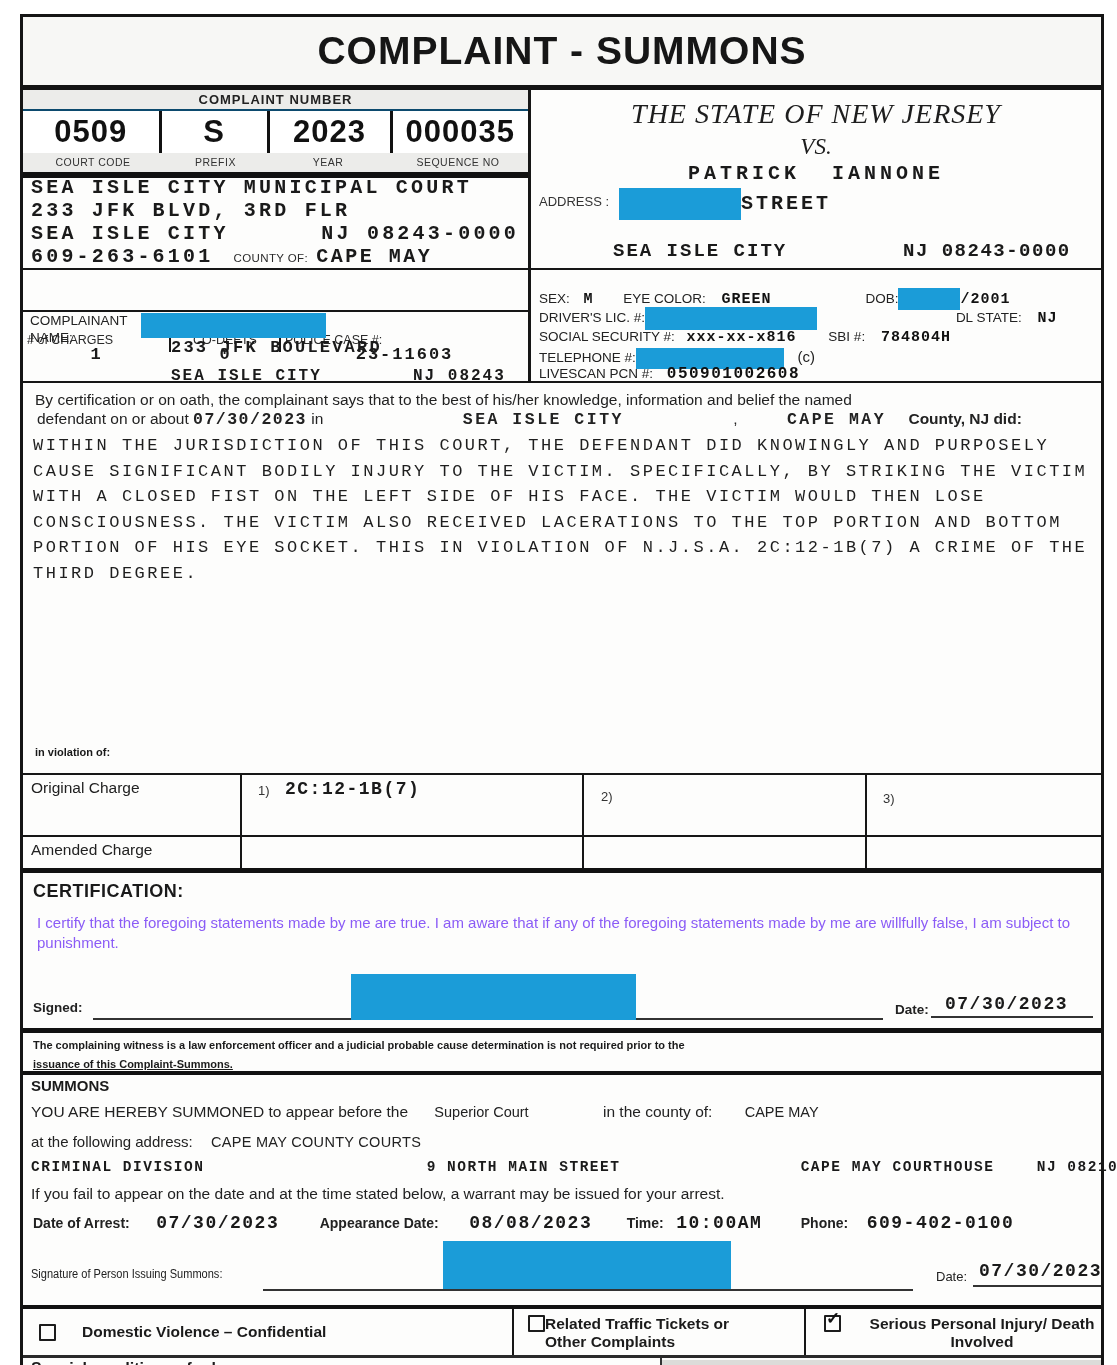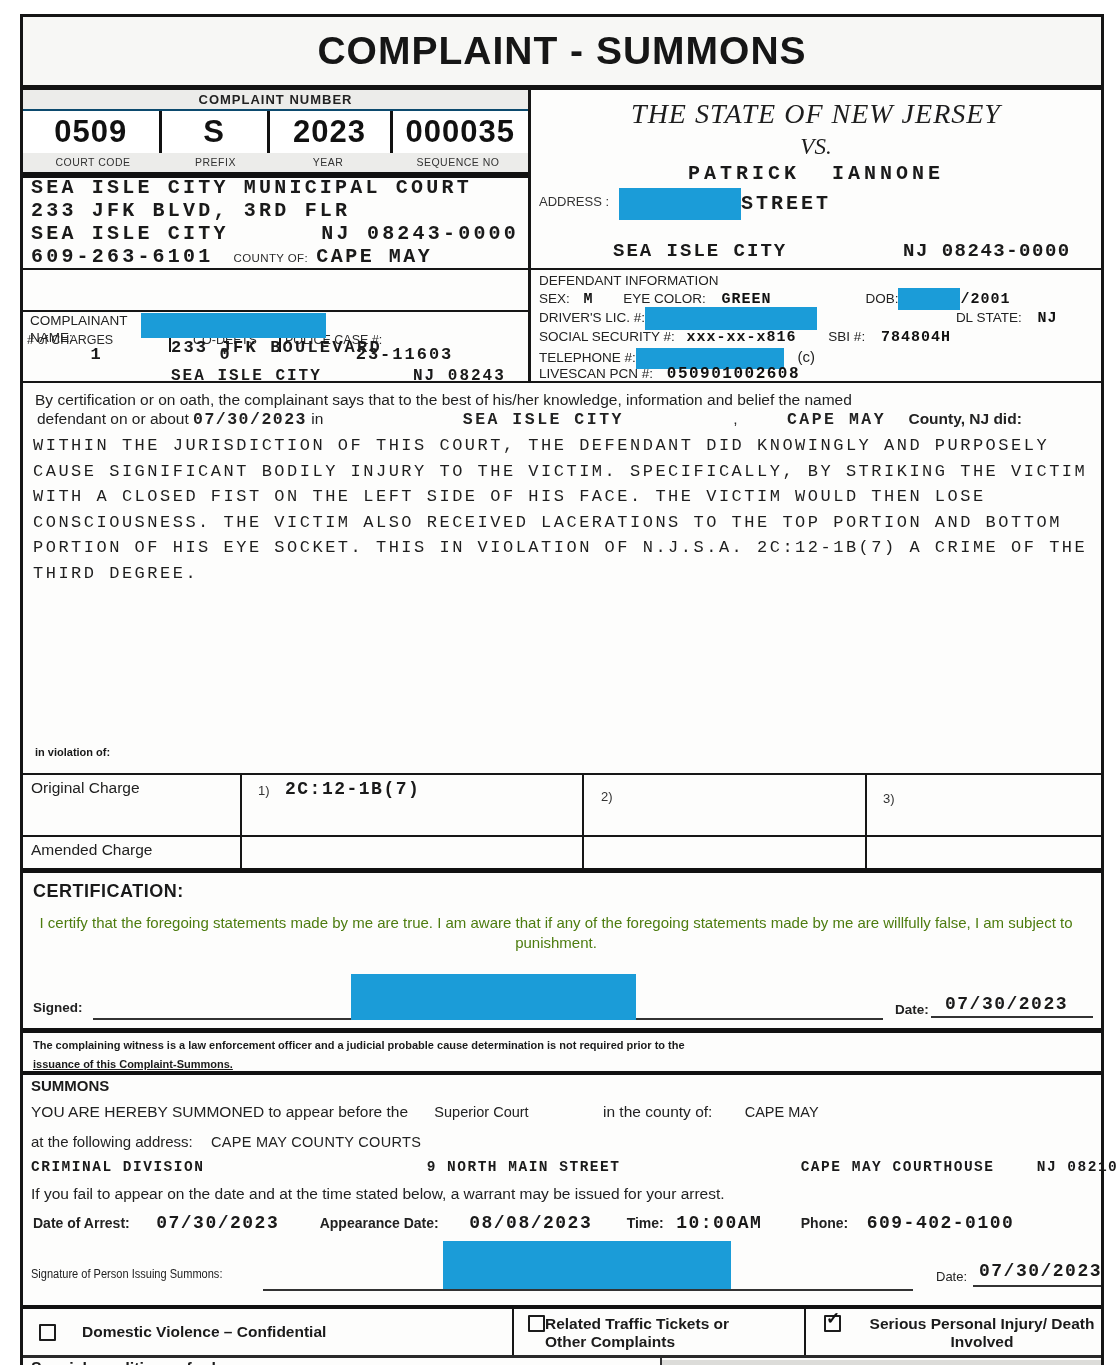--- a/index.html
+++ b/index.html
@@ -90,21 +90,21 @@
   .cht-lab{position:absolute;left:8px;top:4px;font-size:15.5px;color:#222;}
   .cht-v1{position:absolute;left:217px;top:0;bottom:0;border-left:2px solid #161616;}
   .cht-v2{position:absolute;left:559px;top:0;bottom:0;border-left:2px solid #161616;}
   .cht-v3{position:absolute;left:842px;top:0;bottom:0;border-left:2px solid #161616;}
   .cht-num{font-size:13px;color:#333;}
   .cht-charge{font-family:"Liberation Mono","DejaVu Sans Mono",monospace;font-weight:bold;font-size:18px;letter-spacing:1.5px;}
 
   
   .cert{position:absolute;left:0;top:851px;width:100%;height:165px;border-top:5px solid #111;border-bottom:5px solid #111;box-sizing:border-box;}
   .cert-head{position:absolute;left:10px;top:8px;font-size:18px;font-weight:bold;letter-spacing:.5px;}
-  .cert-body{position:absolute;left:4px;top:40px;width:1058px;font-size:15px;line-height:20px;color:#4d7c0f;text-align:center;}
+  .cert-body{position:absolute;left:14px;top:40px;width:1058px;font-size:15px;line-height:20px;color:#8b5cf6;}
   .cert-signrow{position:absolute;left:10px;top:115px;width:1058px;height:40px;}
   .lbl-b{font-size:13.5px;font-weight:bold;color:#222;}
   .sig-line{position:absolute;border-bottom:2px solid #333;}
   .date-val{font-family:"Liberation Mono","DejaVu Sans Mono",monospace;font-weight:bold;font-size:18px;letter-spacing:1.5px;}
 
   
   .pc{position:absolute;left:0;top:1016px;width:100%;height:42px;border-bottom:4px solid #111;box-sizing:border-box;}
   .pc .t{position:absolute;left:10px;top:3px;width:1050px;font-size:11px;font-weight:bold;color:#1b1b1b;line-height:19px;}
   .pc .u{text-decoration:underline;}
 
@@ -210,21 +210,20 @@
       <div class="caption-state">THE STATE OF NEW JERSEY</div>
       <div class="caption-vs">VS.</div>
       <div class="caption-def mono">PATRICK  IANNONE</div>
       <div class="addr-lab">ADDRESS :</div>
       <div class="redact" style="left: 88px; top: 98px; width: 122px; height: 32px; background: rgb(27, 156, 216);"></div>
       <div class="addr-street mono">STREET</div>
       <div class="addr-city mono">SEA ISLE CITY</div>
       <div class="addr-zip mono">NJ 08243-0000</div>
 
       <div class="def-info">
-        <div class="drow" style="top:3px;">DEFENDANT INFORMATION</div>
         <div class="drow" style="top:21px;">
           <span>SEX:</span>
           <span class="dval" style="margin:0 26px 0 10px;">M</span>
           <span>EYE COLOR:</span>
           <span class="dval" style="margin:0 90px 0 12px;">GREEN</span>
           <span>DOB:</span><span class="rd-inline" style="width: 62px; height: 22px; margin: -4px 0px; background: rgb(27, 156, 216);"></span><span class="dval">/2001</span>
         </div>
         <div class="drow" style="top:40px;">
           <span>DRIVER'S LIC. #:</span><span class="rd-inline" style="width: 172px; height: 23px; margin: -5px 0px; background: rgb(27, 156, 216);"></span>
           <span style="margin-left:135px;">DL STATE:</span>

